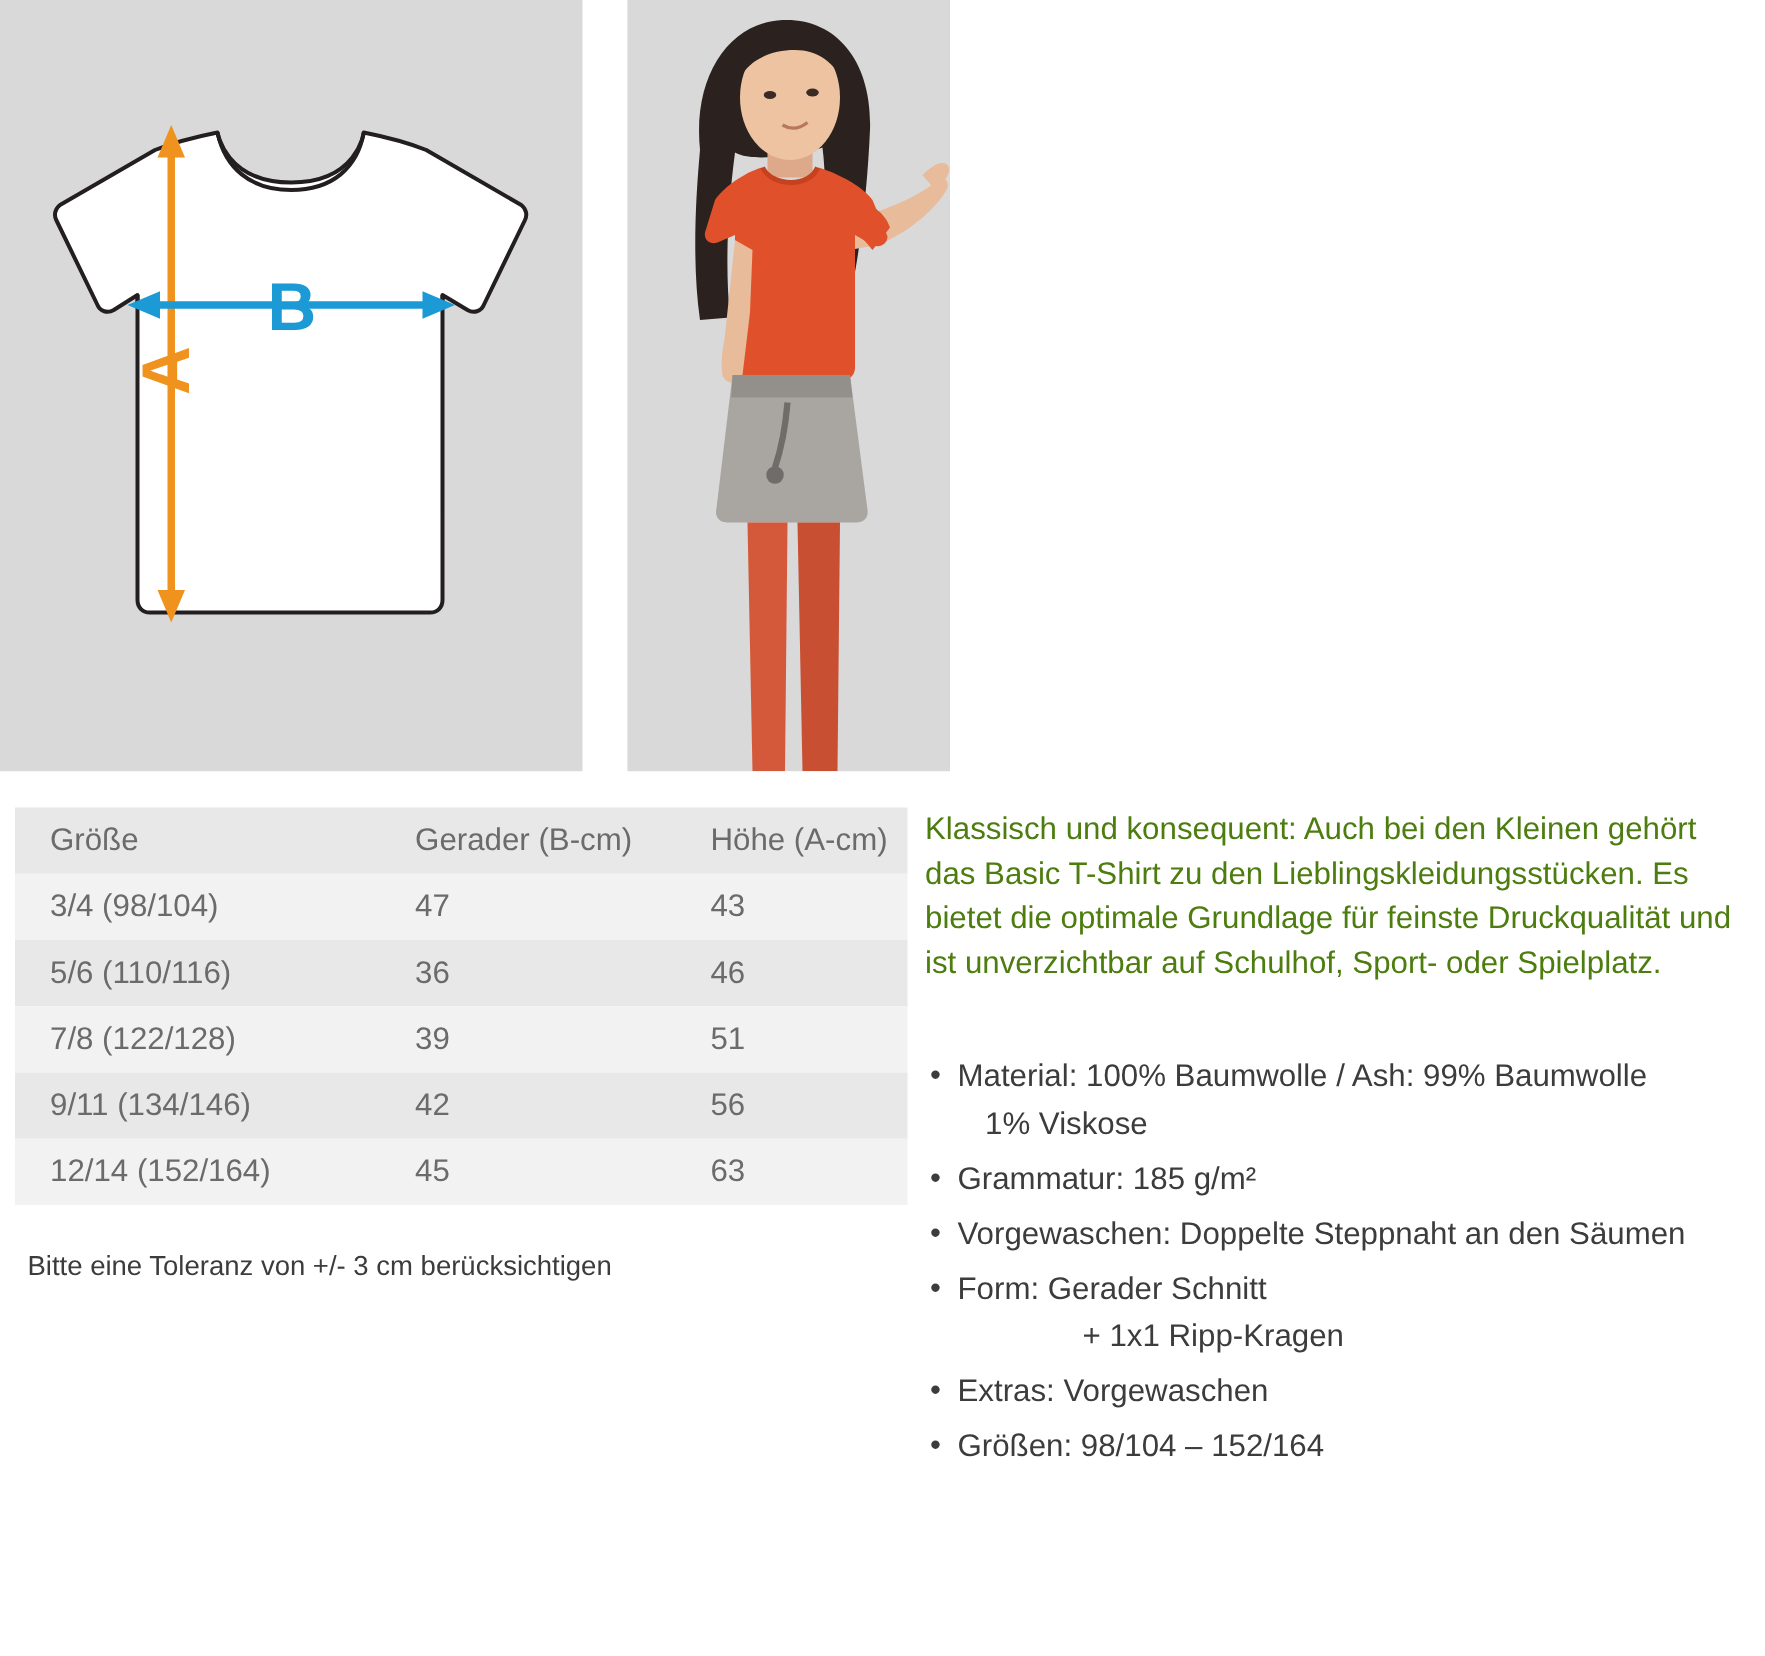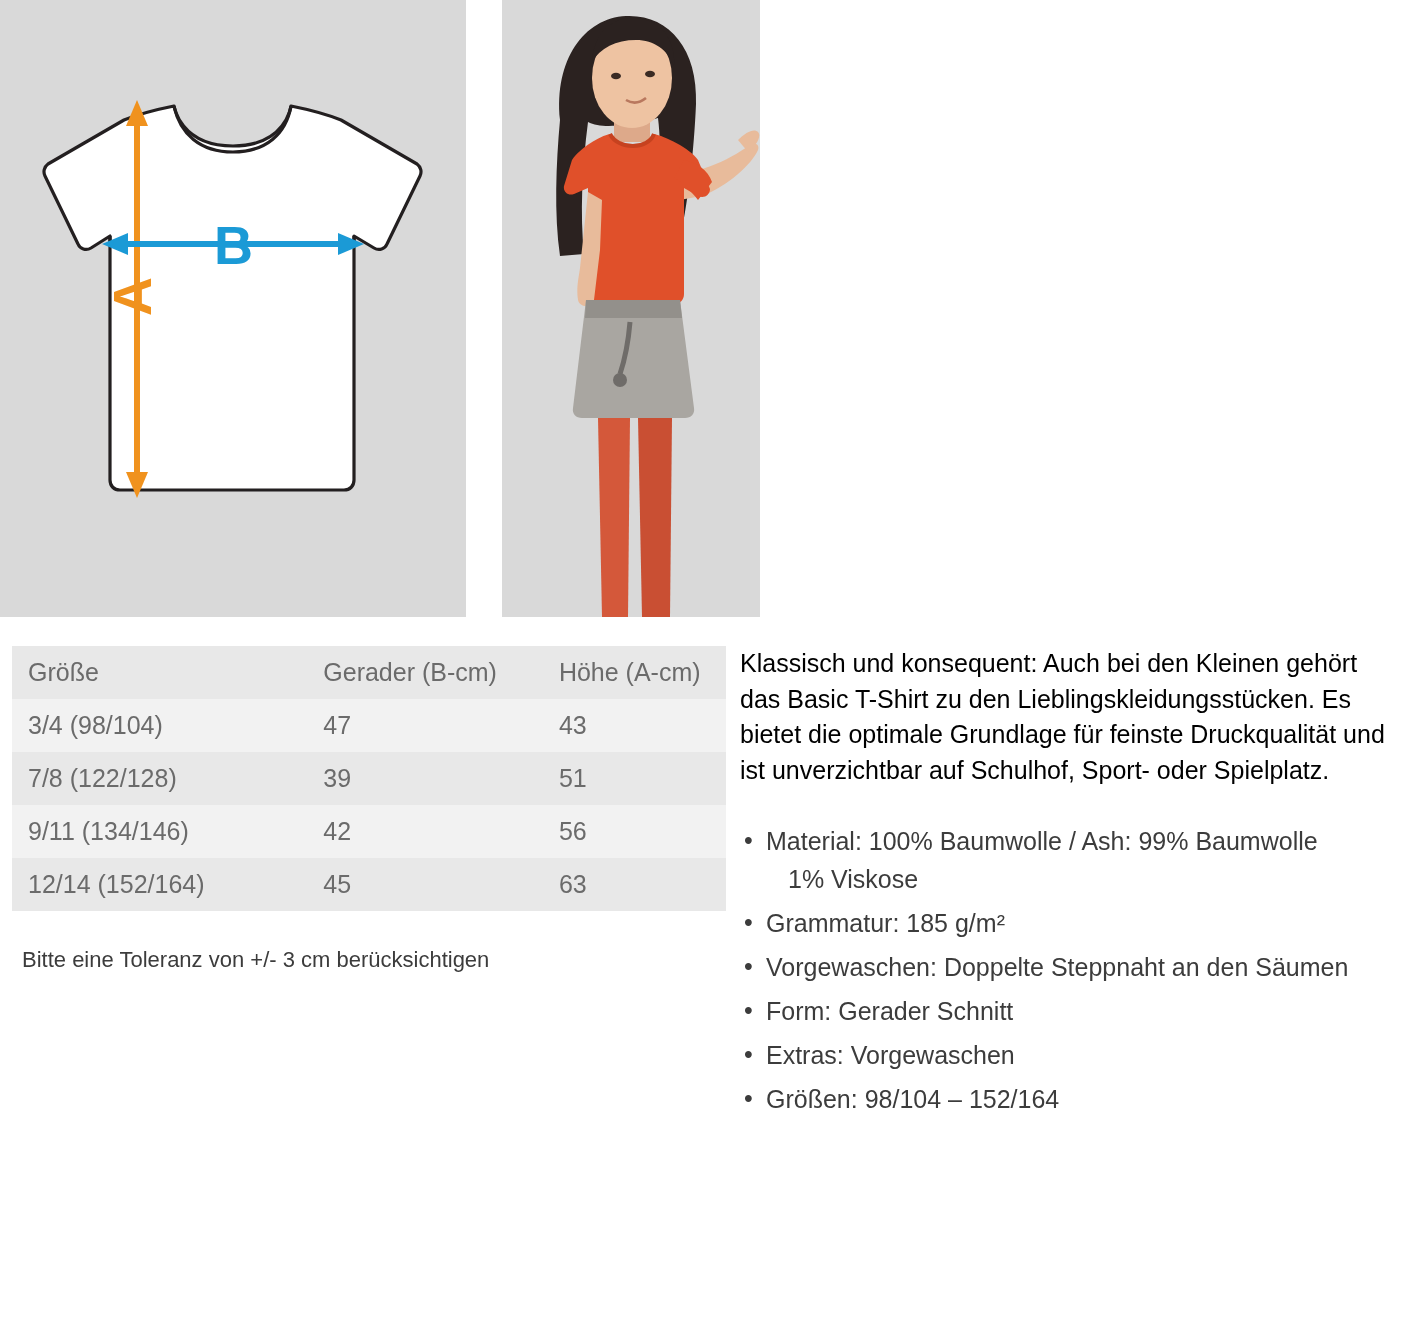--- a/index.html
+++ b/index.html
@@ -61,21 +61,21 @@
   .size-table {
     border-collapse: collapse;
     width: 714px;
     font-size: 25px;
   }
   .size-table th,
   .size-table td {
     text-align: left;
     font-weight: normal;
     color: #6b6b6b;
-    padding: 12px 0 12px 16px;
+    padding: 12px 0 12px 28px;
     height: 22px;
   }
   .size-table thead th {
     background: #e8e8e8;
     color: #6b6b6b;
   }
   .size-table tbody tr:nth-child(odd) { background: #f2f2f2; }
   .size-table tbody tr:nth-child(even) { background: #e8e8e8; }
   .col-size  { width: 300px; }
   .col-width { width: 235px; }
@@ -91,22 +91,22 @@
   
   .right-col {
     flex: 1 1 auto;
     padding-left: 14px;
     padding-right: 10px;
     box-sizing: border-box;
   }
   .intro {
     font-size: 25px;
     line-height: 1.42;
-    color: #000000;
-    margin: 0 0 34px 0;
+    color: #4d7c0f;
+    margin: 0 0 54px 0;
     max-width: 650px;
   }
   .spec-list {
     list-style: none;
     margin: 0;
     padding: 0;
     font-size: 25px;
     line-height: 1.52;
     color: #3c3c3c;
   }
@@ -212,20 +212,25 @@
           <th class="col-height">Höhe (A-cm)</th>
         </tr>
       </thead>
       <tbody>
         <tr>
           <td>3/4 (98/104)</td>
           <td>47</td>
           <td>43</td>
         </tr>
         <tr>
+          <td>5/6 (110/116)</td>
+          <td>36</td>
+          <td>46</td>
+        </tr>
+        <tr>
           <td>7/8 (122/128)</td>
           <td>39</td>
           <td>51</td>
         </tr>
         <tr>
           <td>9/11 (134/146)</td>
           <td>42</td>
           <td>56</td>
         </tr>
         <tr>
@@ -252,20 +257,21 @@
         <span class="bullet">•</span>
         <span>Grammatur: 185 g/m²</span>
       </li>
       <li>
         <span class="bullet">•</span>
         <span>Vorgewaschen: Doppelte Steppnaht an den Säumen</span>
       </li>
       <li>
         <span class="bullet">•</span>
         <span>Form: Gerader Schnitt</span>
+        <span class="spec-indent">+ 1x1 Ripp-Kragen</span>
       </li>
       <li>
         <span class="bullet">•</span>
         <span>Extras: Vorgewaschen</span>
       </li>
       <li>
         <span class="bullet">•</span>
         <span class="nowrap">Größen:   98/104 – 152/164</span>
       </li>
     </ul>

